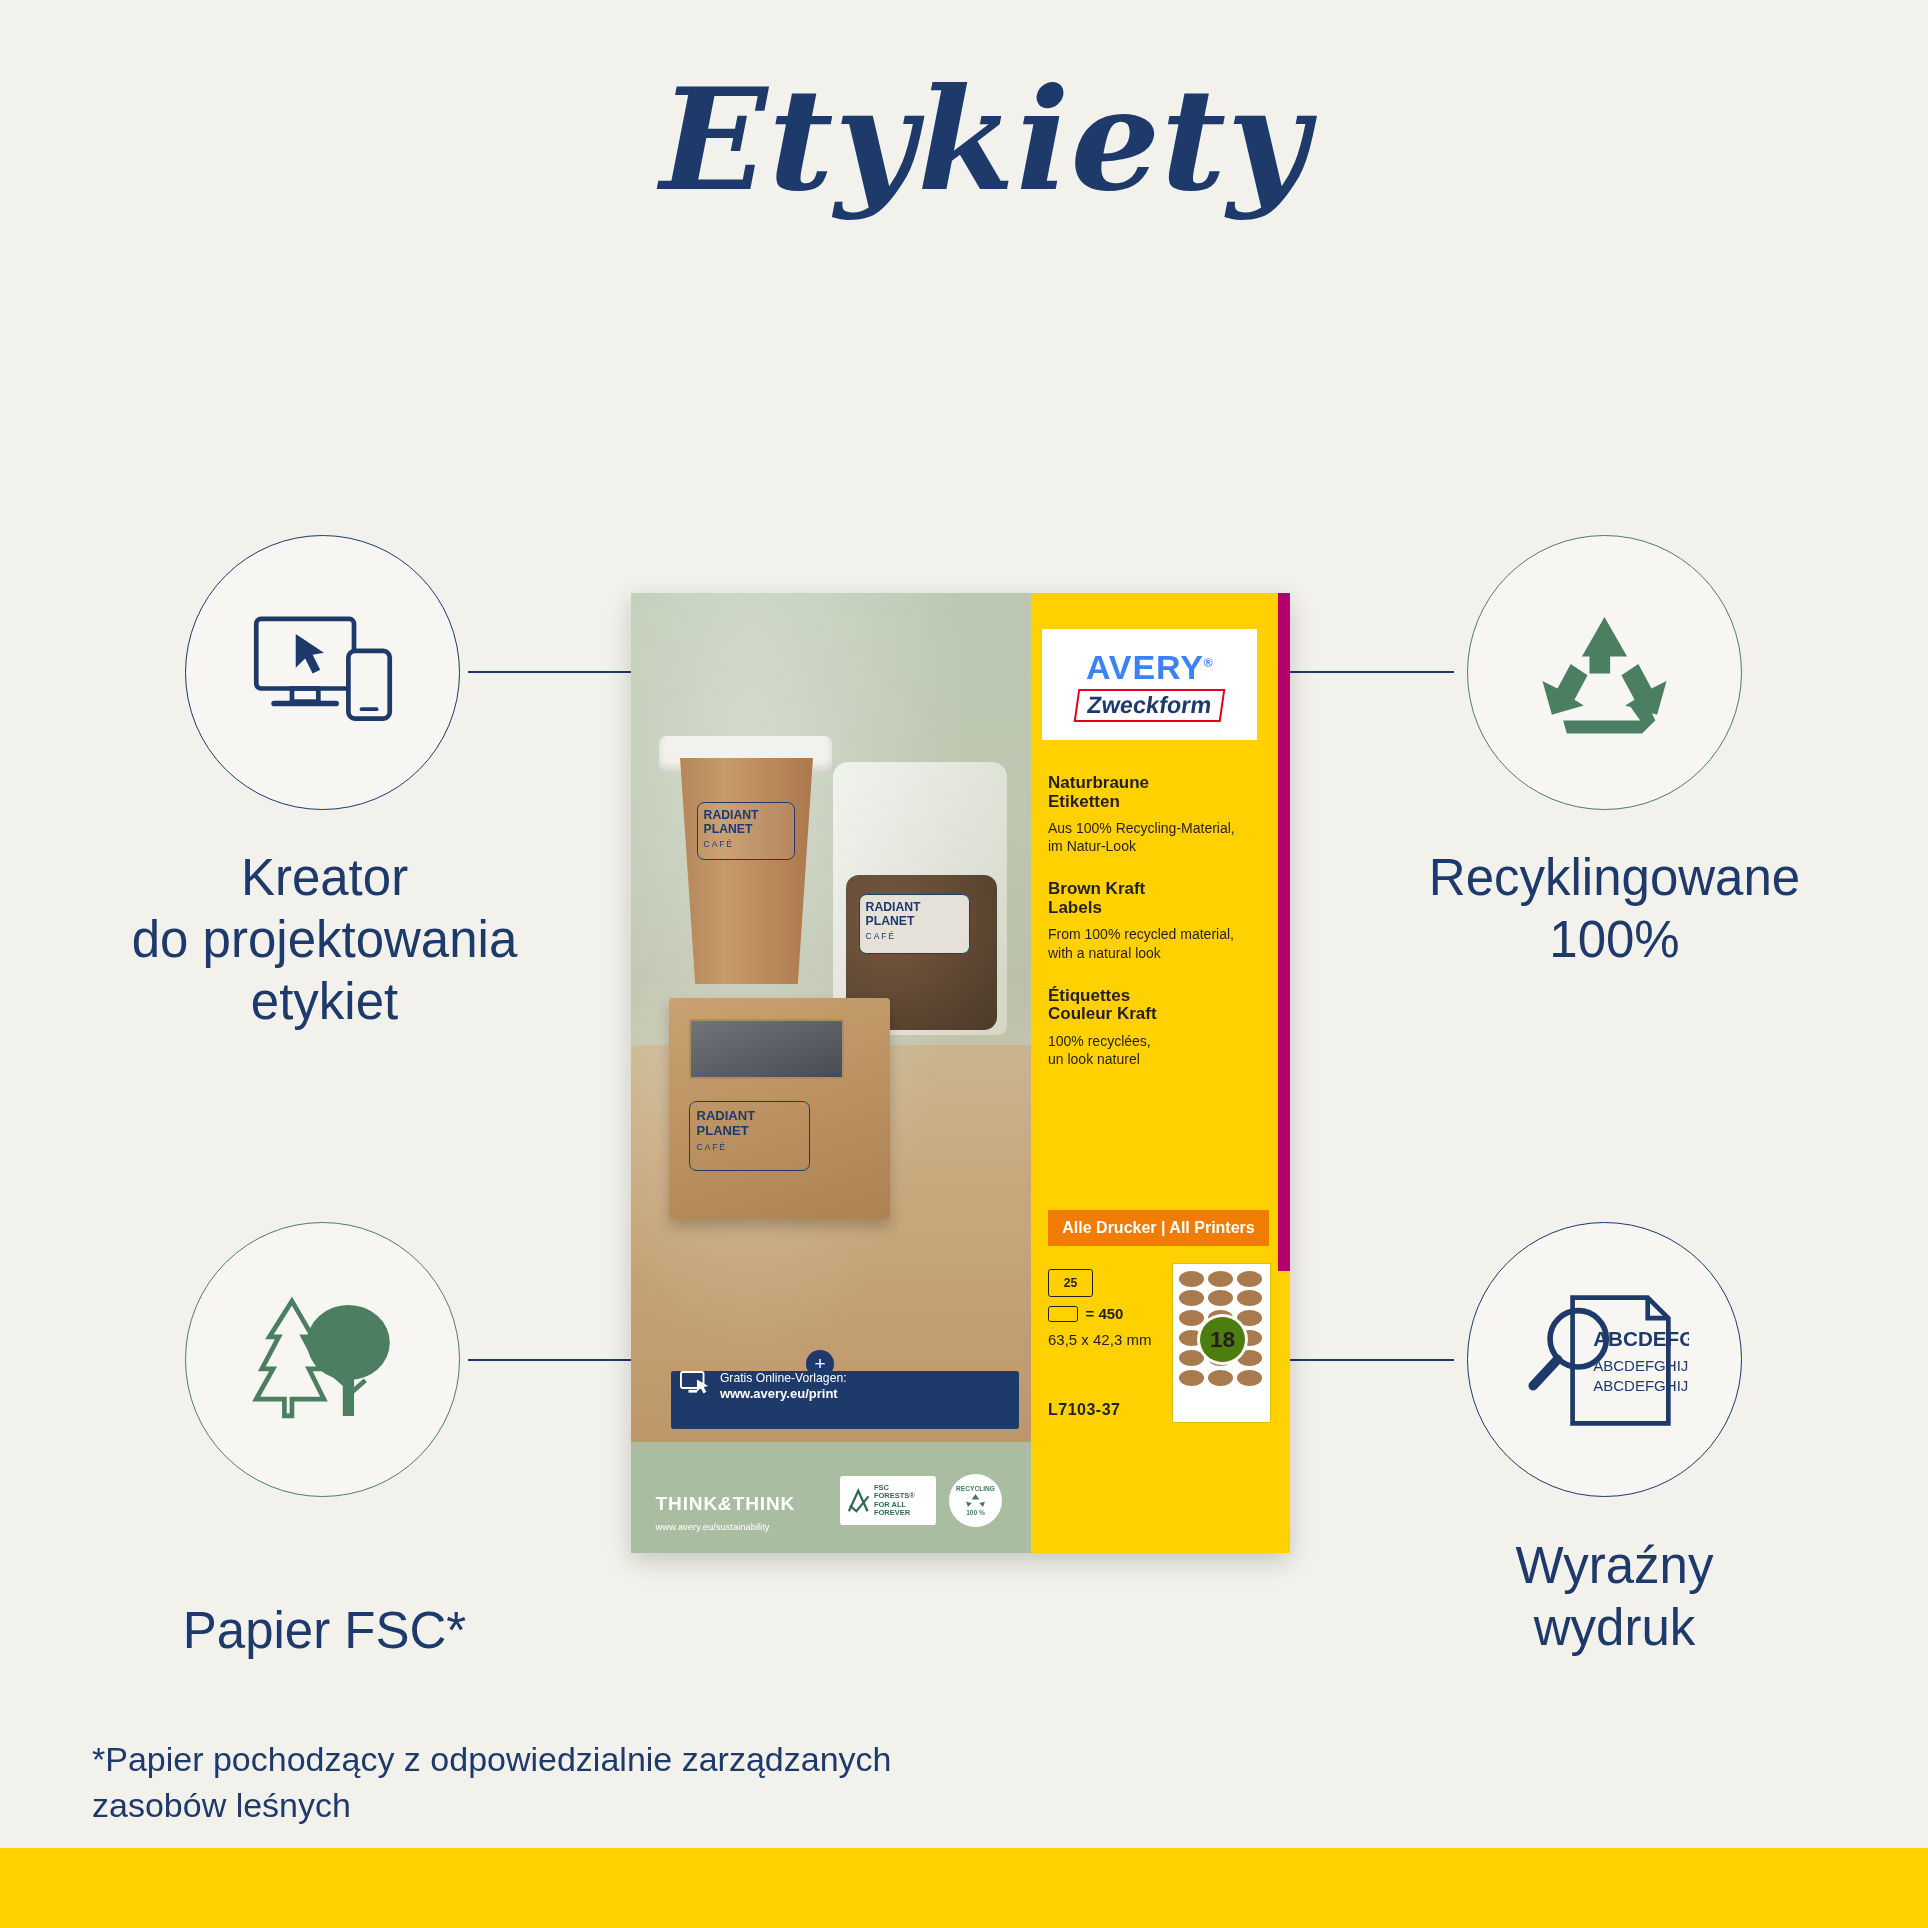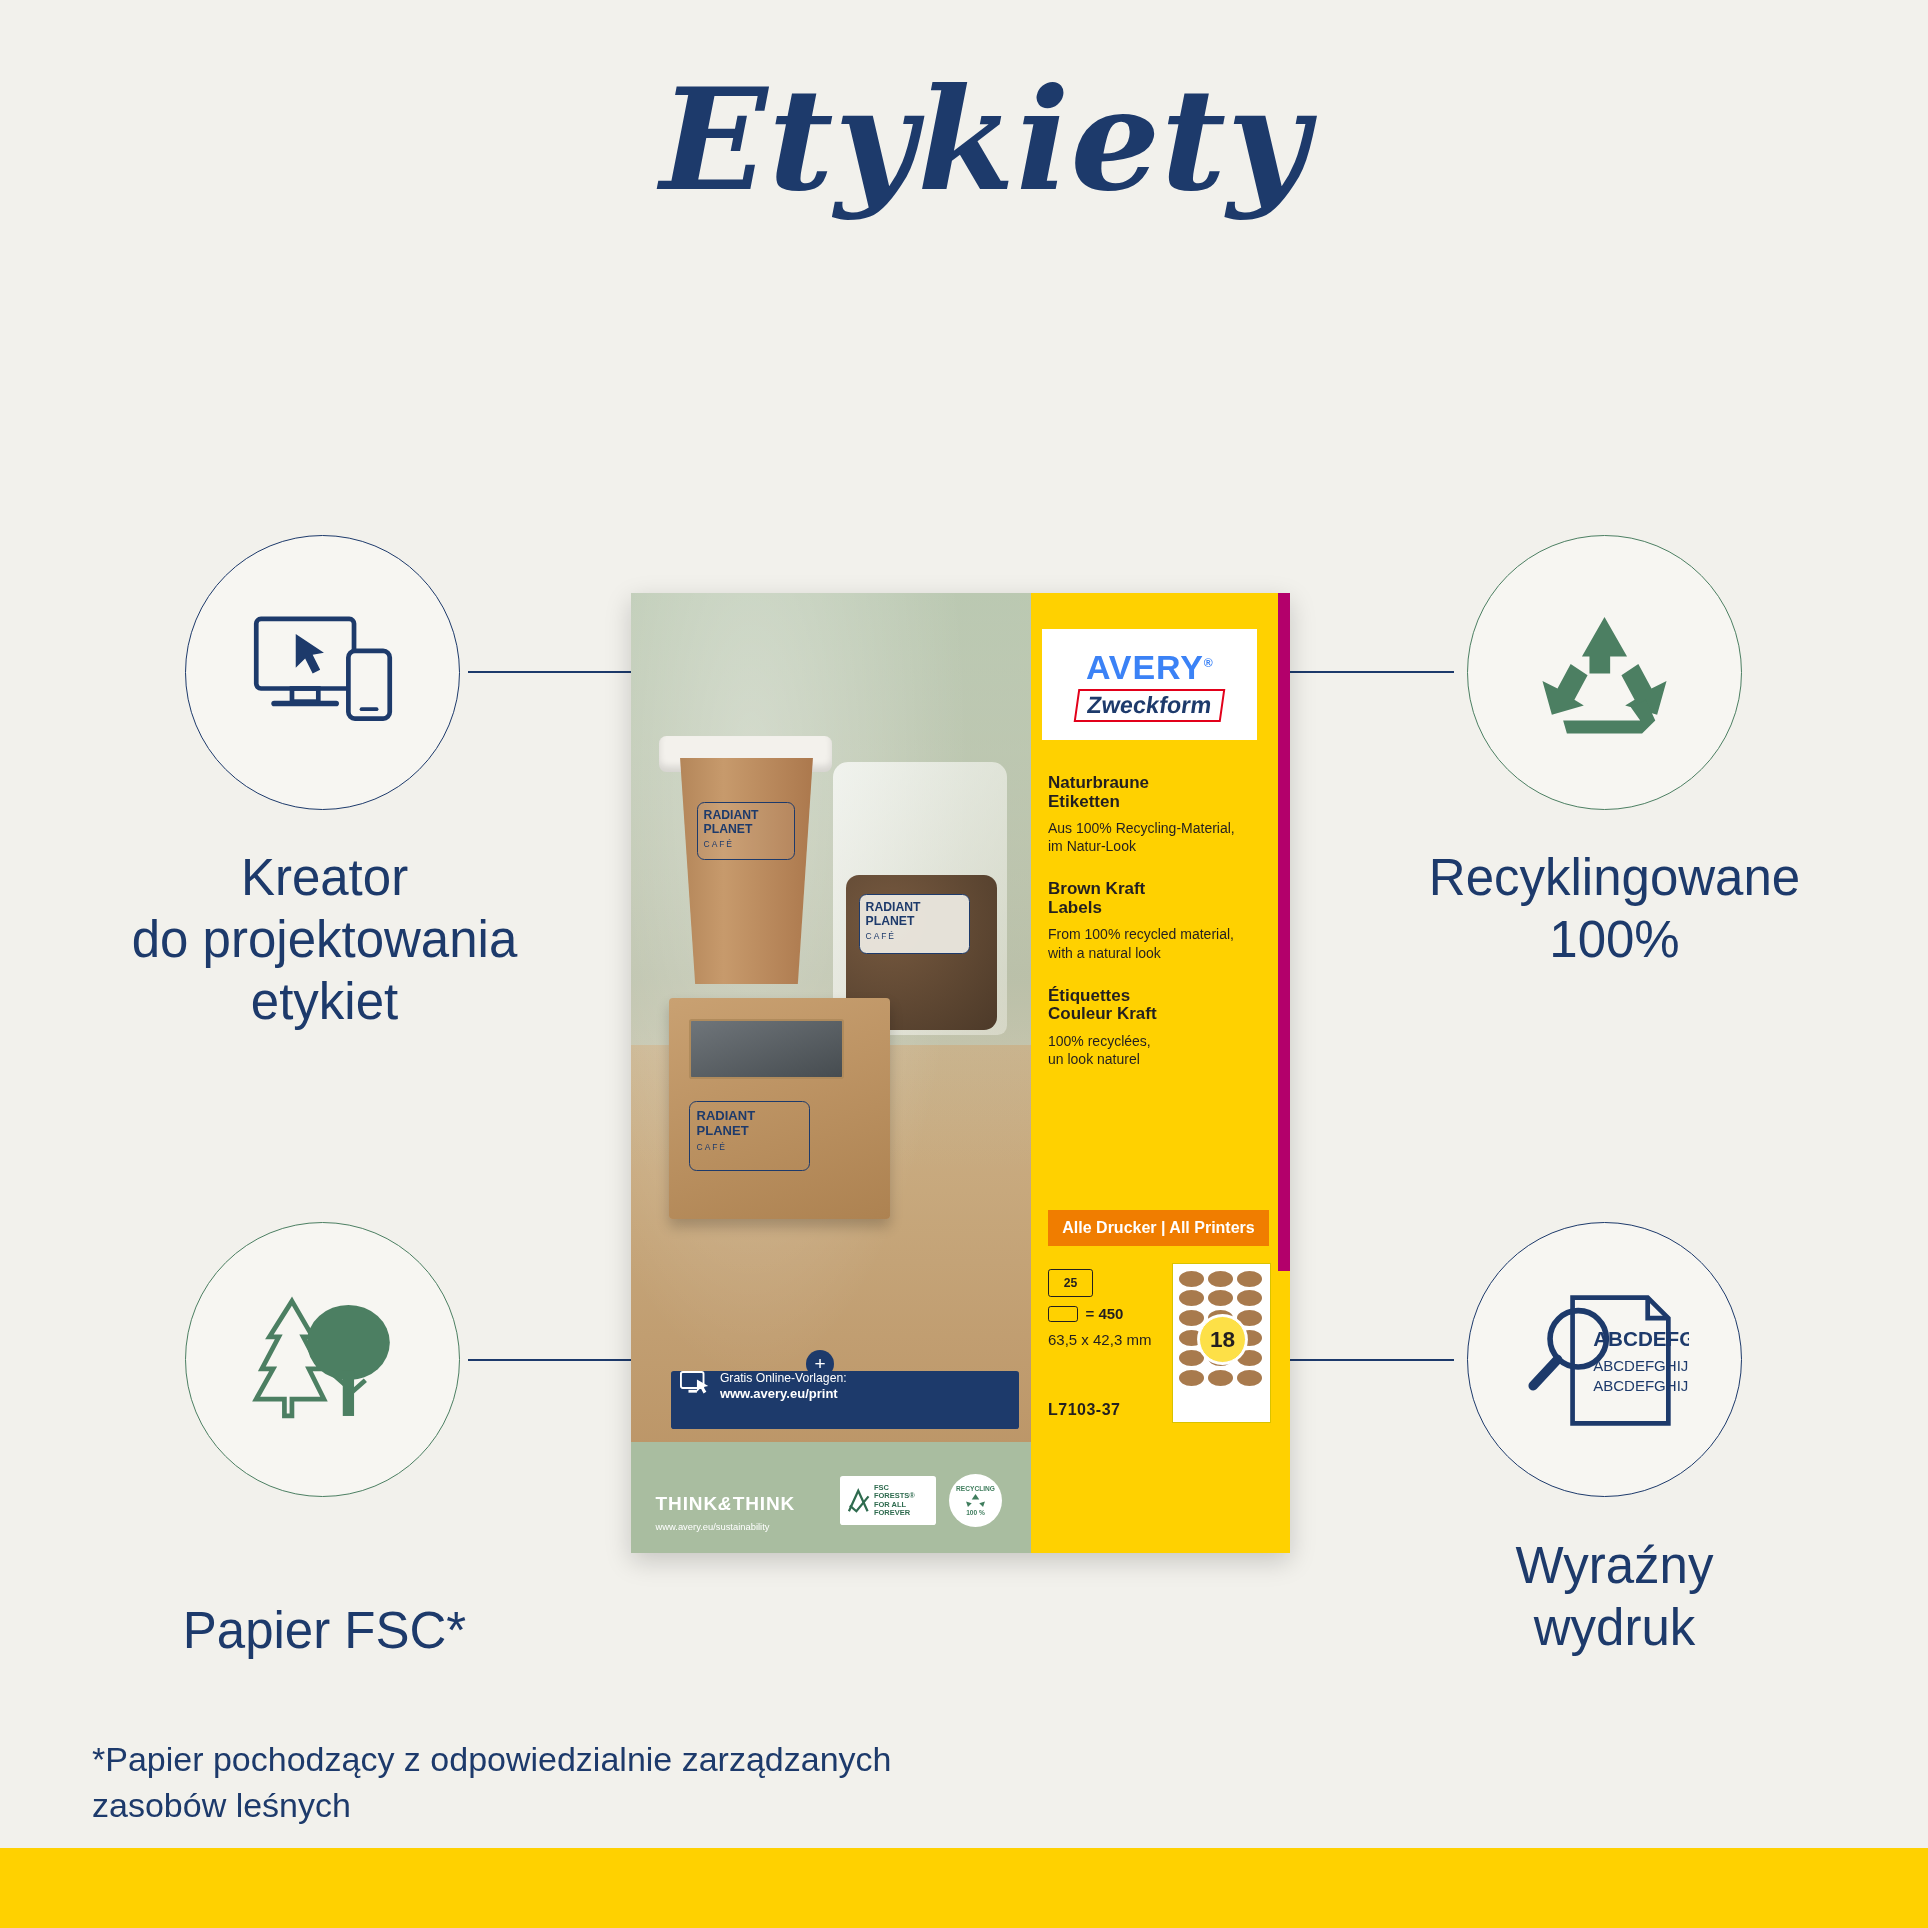--- a/index.html
+++ b/index.html
@@ -216,21 +216,21 @@
   .dims{margin-top:3.8px;font-size:15px;}
   .sku{position:absolute;left:17px;top:808px;font-size:16px;font-weight:bold;color:#231f20;letter-spacing:0.5px;}
   .sheetprev{
     position:absolute;left:141px;top:670px;width:99px;height:160px;background:#fff;
     border:0.9px solid #d9c200;display:flex;flex-wrap:wrap;align-content:flex-start;
     padding:6.6px 5.6px;box-sizing:border-box;gap:3.8px;
   }
   .oval{width:25.4px;height:16px;border-radius:50%;background:#a87a4d;}
   .countbubble{
     position:absolute;left:168px;top:723px;width:45px;height:45px;border-radius:50%;
-    background:#fde047;border:1.9px solid #fff;color:#231f20;font-weight:bold;font-size:22.6px;
+    background:#4d7c0f;border:1.9px solid #fff;color:#231f20;font-weight:bold;font-size:22.6px;
     display:flex;align-items:center;justify-content:center;box-shadow:0 0 0 1.9px #fff;
   }
 </style>
 </head>
 <body>
 
 <div class="stage">
 
   <div class="headline">
     <div class="script">Etykiety</div>

